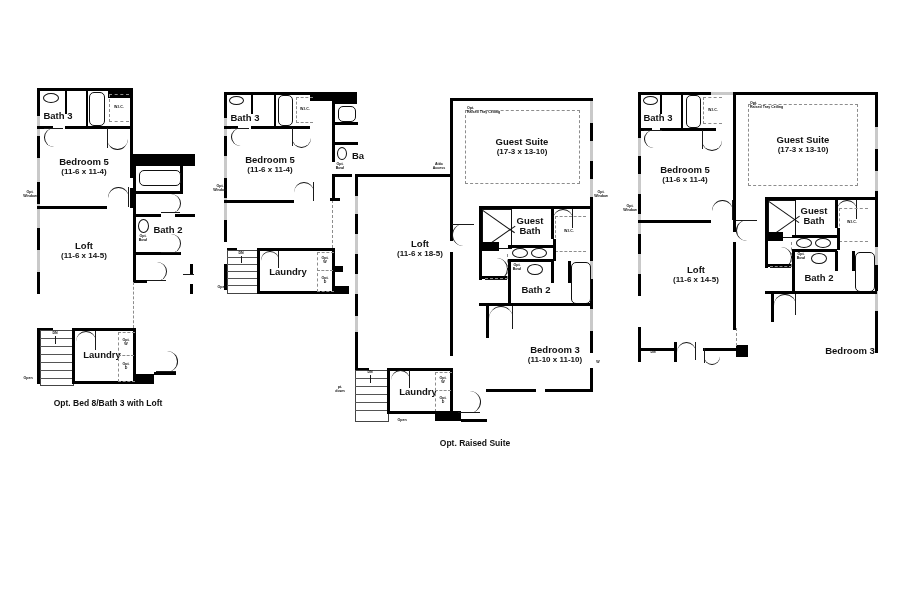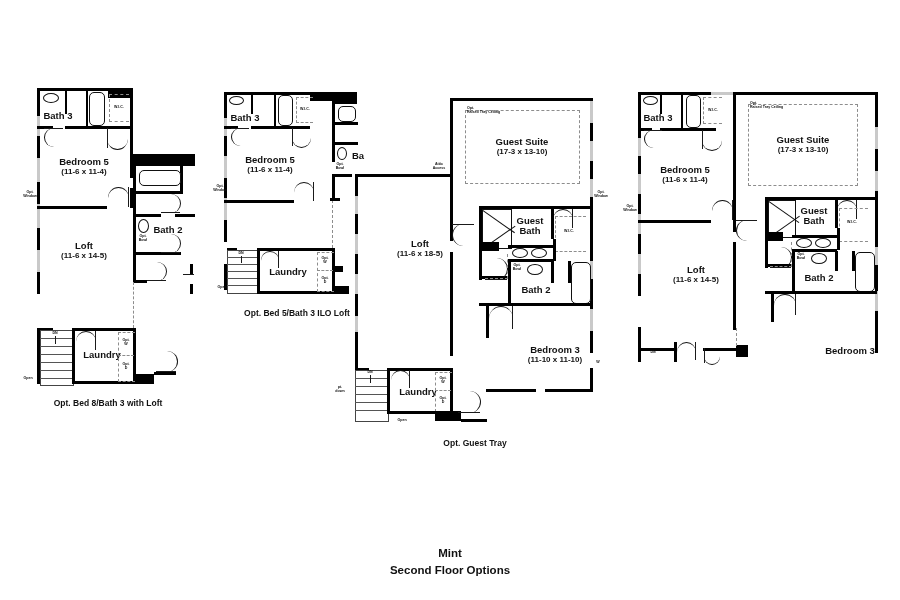--- a/index.html
+++ b/index.html
@@ -274,21 +274,20 @@
   <div class="dashb" style="left:99px;top:178px;width:16px;"></div>
   <div class="tiny" style="left:98px;top:164px;width:18px;">
     <span>Opt.</span><br><span>W</span>
   </div>
   <div class="tiny" style="left:98px;top:184px;width:18px;">
     <span>Opt.</span><br><span>D</span>
   </div>
   <div class="fill" style="left:117px;top:194px;width:14px;height:8px;"></div>
   <div class="fill" style="left:117px;top:174px;width:8px;height:6px;"></div>
 
-  <div class="cap" style="left:-16px;top:216px;width:190px;">Opt. Bed 5/Bath 3 ILO Loft</div>
 </div>
 
 <div class="plan" style="left:355px;top:98px;width:265px;height:330px;">
 
   <div class="w" style="left:95px;top:0px;width:143px;height:3px;"></div>
   <div class="w" style="left:95px;top:0px;width:3px;height:112px;"></div>
   <div class="gw" style="left:235px;top:3px;width:3px;height:22px;"></div>
   <div class="w" style="left:235px;top:25px;width:3px;height:18px;"></div>
   <div class="gw" style="left:235px;top:43px;width:3px;height:20px;"></div>
   <div class="w" style="left:235px;top:63px;width:3px;height:18px;"></div>
@@ -422,21 +421,21 @@
   <div class="tiny" style="left:79px;top:298px;width:18px;">
     <span>Opt.</span><br><span>D</span>
   </div>
   <div class="fill" style="left:80px;top:313px;width:26px;height:10px;"></div>
   <div class="w" style="left:106px;top:321px;width:26px;height:2.5px;"></div>
   <div class="door" style="left:103px;top:293px;width:22px;height:22px;
        border-top:none;border-left:none;border-bottom:none;"></div>
   <div class="thin" style="left:103px;top:314px;width:22px;height:1.2px;"></div>
   <div class="tiny" style="left:36px;top:320px;width:22px;">Open</div>
 
-  <div class="cap" style="left:30px;top:340px;width:180px;">Opt. Guest Tray</div>
+  <div class="cap" style="left:30px;top:340px;width:180px;">Opt. Raised Suite</div>
 </div>
 
 <div class="plan" style="left:630px;top:92px;width:260px;height:300px;">
 
   <div class="w" style="left:8px;top:0px;width:3px;height:46px;"></div>
   <div class="gw" style="left:8px;top:46px;width:3px;height:18px;"></div>
   <div class="w" style="left:8px;top:64px;width:3px;height:18px;"></div>
   <div class="gw" style="left:8px;top:82px;width:3px;height:20px;"></div>
   <div class="w" style="left:8px;top:102px;width:3px;height:20px;"></div>
   <div class="gw" style="left:8px;top:122px;width:3px;height:20px;"></div>
@@ -569,18 +568,14 @@
   <div class="thin" style="left:65px;top:250px;width:1.2px;height:18px;"></div>
   <div class="w" style="left:73px;top:256px;width:36px;height:3px;"></div>
   <div class="fill" style="left:106px;top:253px;width:12px;height:12px;"></div>
   <div class="dashl" style="left:106px;top:236px;height:18px;"></div>
   <div class="door" style="left:74px;top:256px;width:16px;height:16px;
        border-top:none;border-left:none;border-right:none;"></div>
   <div class="thin" style="left:74px;top:256px;width:1.2px;height:15px;"></div>
 
 </div>
 
-<div id="title" style="top:545px;">
-  <div class="l1">Mint</div>
-  <div class="l2">Second Floor Options</div>
+
 </div>
 
-</div>
-
 </body></html>

